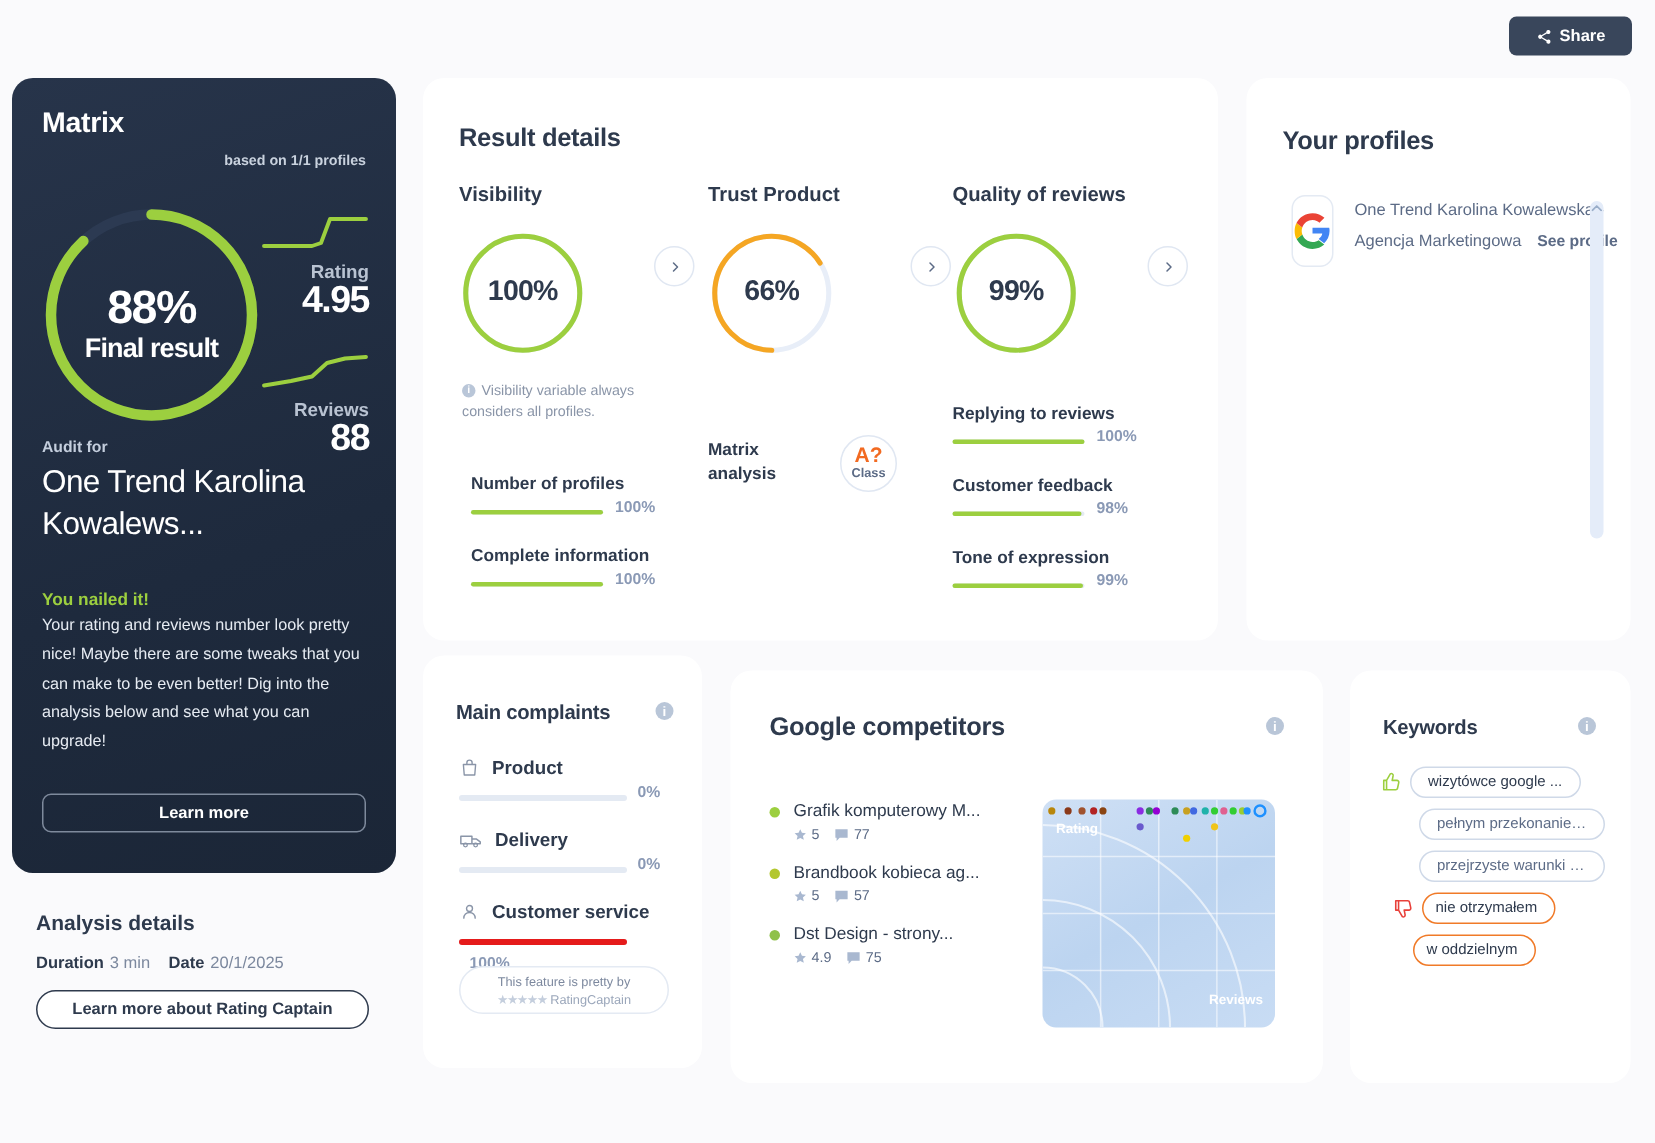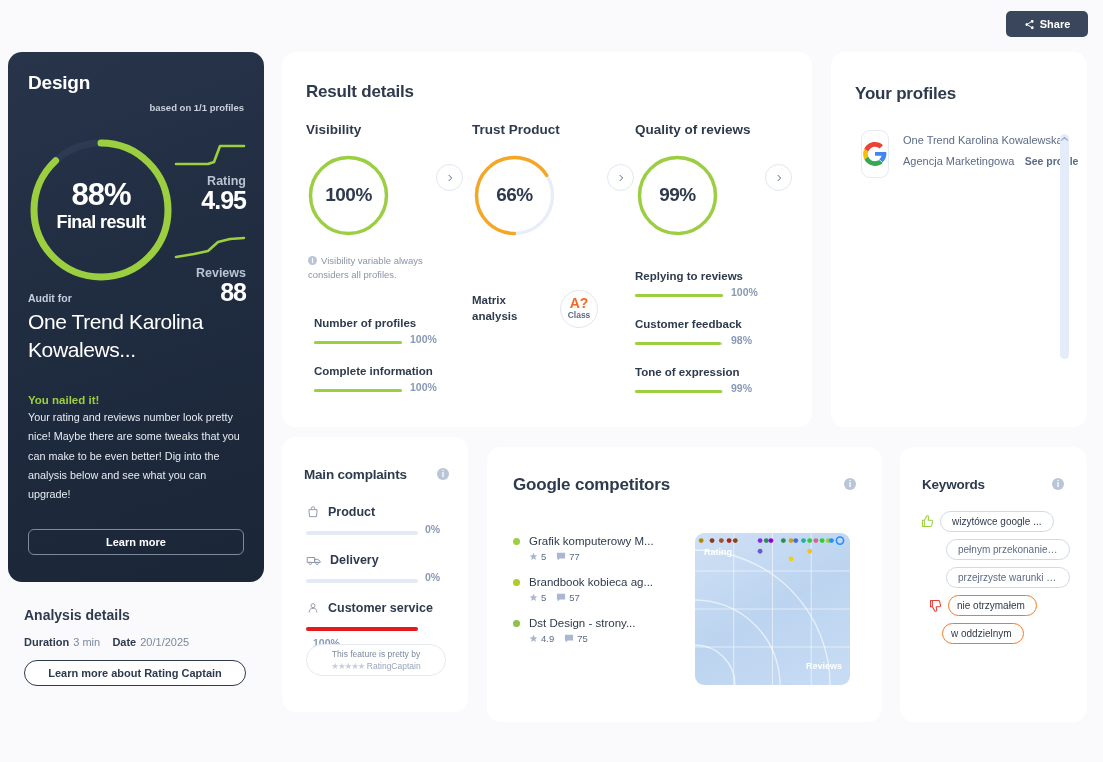--- a/index.html
+++ b/index.html
@@ -34,21 +34,21 @@
     color: #fff;
   }
   .summary h2 { font-size: 19px; letter-spacing:-.2px; }
   .based-on {
     position: absolute; right: 20px; top: 50px;
     font-size: 9.5px; font-weight: bold; color: #c9d2de;
   }
   .donut-wrap { position: absolute; left: 18px; top: 83px; width: 150px; height: 150px; }
   .donut-big { width:150px; height:150px; }
   .donut-big-text {
-    position:absolute; left:0; top:44px; width:150px; text-align:center;
+    position:absolute; left:0; top:54px; width:150px; text-align:center;
   }
   .donut-big-text .pct { font-size: 31px; font-weight: bold; letter-spacing:-1px; display:block; line-height:1.05; }
   .donut-big-text .lbl { font-size: 18px; font-weight: bold; letter-spacing:-.6px; display:block; }
 
   .stat { position:absolute; right:18px; text-align:right; }
   .stat.rating { top: 86px; }
   .stat.reviews { top: 178px; }
   .stat .spark { display:block; }
   .stat .slabel { font-size: 12.5px; font-weight: bold; color:#b9c3d2; display:block; margin-top:2px; }
   .stat .sval { font-size: 25px; font-weight: bold; letter-spacing:-1px; display:block; line-height:1; }
@@ -200,21 +200,21 @@
 <div class="page">
 
   <button class="share-btn">
     <svg width="11" height="11" viewBox="0 0 24 24">
       <path fill="#fff" d="M18 16.08a2.9 2.9 0 0 0-1.96.77L8.9 12.7a3 3 0 0 0 0-1.4l7.05-4.11A2.99 2.99 0 1 0 15 5a3 3 0 0 0 .06.59L8.04 9.7a3 3 0 1 0 0 4.6l7.1 4.15a3 3 0 1 0 2.86-2.37z"></path>
     </svg>
     <span>Share</span>
   </button>
 
   <div class="summary">
-    <h2>Design</h2>
+    <h2>Matrix</h2>
     <div class="based-on">based on 1/1 profiles</div>
 
     <div class="donut-wrap">
       <svg class="donut-big" viewBox="0 0 150 150">
         <circle cx="75" cy="75" r="67" fill="none" stroke="#2c3a52" stroke-width="7"></circle>
         <circle id="bigring" cx="75" cy="75" r="67" fill="none" stroke="#9ccf3f" stroke-width="7" stroke-linecap="round" transform="rotate(-90 75 75)" stroke-dasharray="370.4566057113084 420.97341558103227"></circle>
       </svg>
       <div class="donut-big-text">
         <span class="pct">88%</span>
         <span class="lbl">Final result</span>

